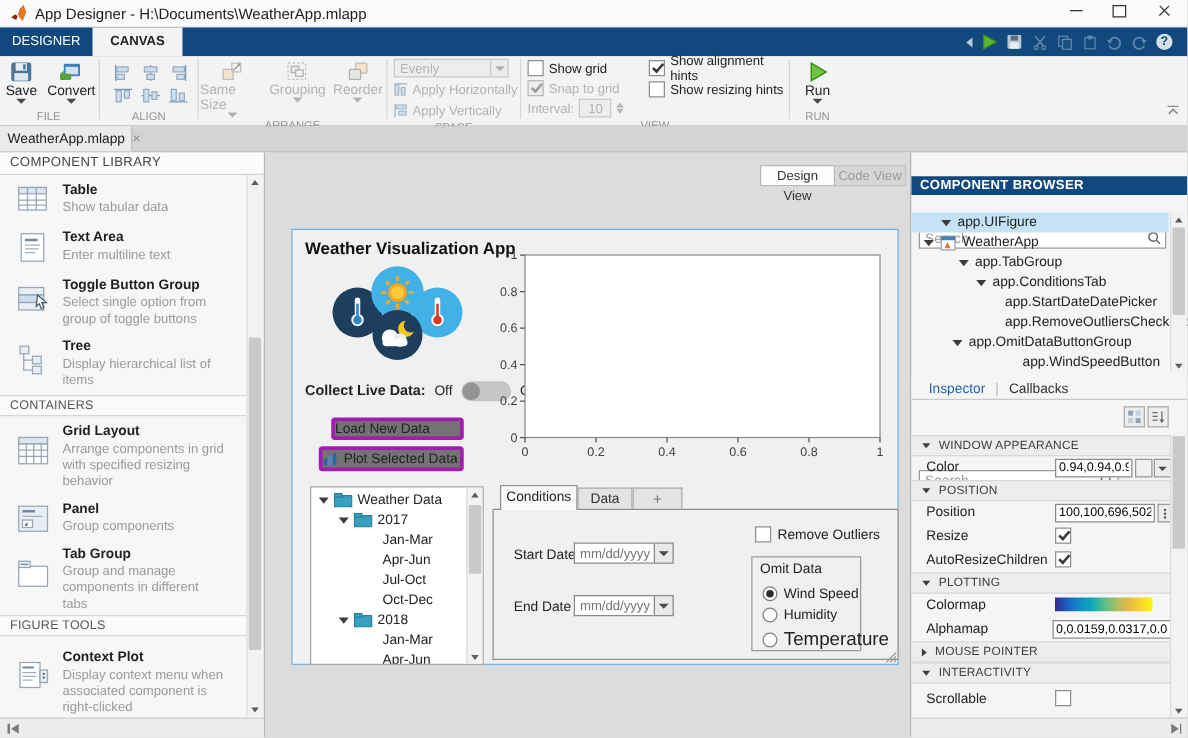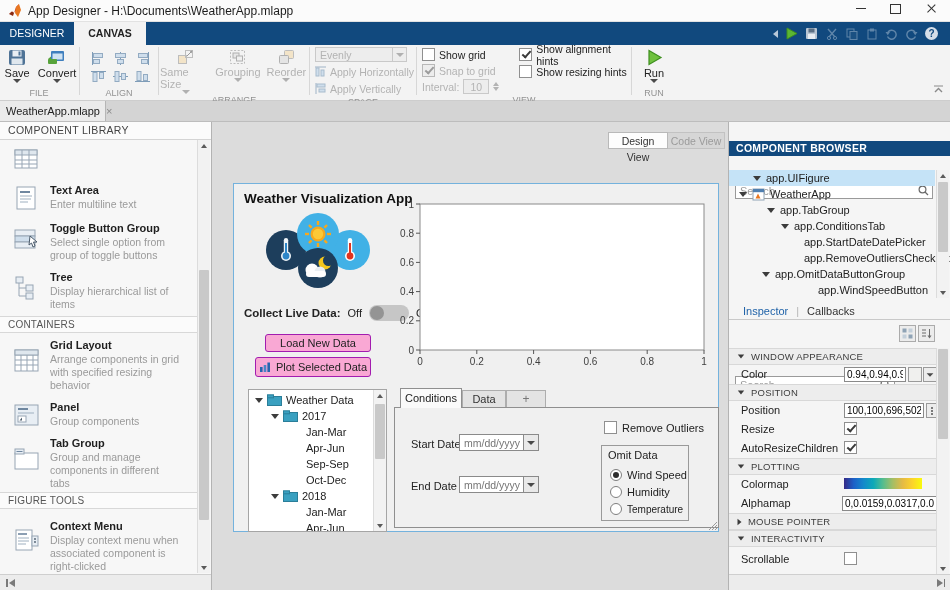--- a/index.html
+++ b/index.html
@@ -37,22 +37,22 @@
   .bigbtn .bl{font-size:11px;line-height:12px;margin-top:1px}
   .dtx{color:#b3b3b3}
   .cbrow{display:flex;align-items:center;gap:4px;height:15px}
   
   .phead{height:15px;background:#11497e;color:#fff;font-size:10.5px;font-weight:bold;
         line-height:15px;padding-left:7px;letter-spacing:.3px}
   .srch{position:relative}
   .srch input{width:100%;height:17px;border:1px solid #9a9a9a;box-sizing:border-box;padding:0 18px 0 4px;font-size:11px;background:#fff}
   .srch input::placeholder{color:#9a9a9a}
   .fld{background:#fff;border:1px solid #8a8a8a;box-sizing:border-box}
-  .appbtn{background:#f9a8d4;border:1px solid #a21caf;border-radius:3px;font-size:11px;
-        display:flex;align-items:center;justify-content:center;box-sizing:border-box}
+  .appbtn{background:#737373;border:3px solid #a21caf;border-radius:3px;font-size:11px;
+        display:flex;align-items:center;justify-content:flex-start;box-sizing:border-box}
   .trow{display:flex;align-items:center;height:16px;font-size:11px;white-space:nowrap}
   .shead{height:15px;display:flex;align-items:center;gap:6px;background:#ededed;
         border-top:1px solid #d8d8d8;border-bottom:1px solid #d8d8d8;padding-left:8px;
         font-size:9.5px;color:#3c3c3c;letter-spacing:.2px}
   .prow{position:relative;height:19px}
   .prow .plabel{position:absolute;left:12px;top:3px;font-size:11px}
   .sb-track{background:#f2f2f2;border-left:1px solid #dcdcdc;position:absolute}
   .sb-thumb{position:absolute;left:1px;right:1px;background:#c9c9c9;border-radius:1px}
   .sb-btn{position:absolute;left:0;right:0;height:11px;display:flex;align-items:center;justify-content:center}
   .libname{font-weight:bold;font-size:11px;color:#1f1f1f;line-height:13px}
@@ -352,20 +352,24 @@
 
   <div class="abs" style="left:0;top:24px;width:196px">
     <svg class="abs" style="left:14px;top:2px" width="26" height="22" viewBox="0 0 26 22">
         <rect x="1" y="2" width="22" height="18" fill="#fff" stroke="#97a5b4"></rect>
         <rect x="1" y="2" width="22" height="5" fill="#dfe7ee" stroke="#97a5b4"></rect>
         <line x1="8" y1="2" x2="8" y2="20" stroke="#97a5b4"></line>
         <line x1="15" y1="2" x2="15" y2="20" stroke="#97a5b4"></line>
         <line x1="1" y1="12" x2="23" y2="12" stroke="#97a5b4"></line>
         <line x1="1" y1="16" x2="23" y2="16" stroke="#97a5b4"></line>
       </svg>
+    <div style="margin-left:50px">
+      <div class="libname">Table</div>
+      <div class="libdesc">Show tabular data</div>
+    </div>
   </div>
 
   <div class="abs" style="left:0;top:62px;width:196px">
     <svg class="abs" style="left:14px;top:2px" width="26" height="24" viewBox="0 0 26 24">
         <rect x="3" y="1" width="18" height="22" fill="#fff" stroke="#97a5b4"></rect>
         <line x1="6" y1="6" x2="16" y2="6" stroke="#6f87a0" stroke-width="2"></line>
         <line x1="6" y1="10" x2="18" y2="10" stroke="#9fb0c0"></line>
         <line x1="6" y1="13" x2="17" y2="13" stroke="#9fb0c0"></line>
         <line x1="6" y1="16" x2="14" y2="16" stroke="#9fb0c0"></line>
       </svg>
@@ -458,21 +462,21 @@
         <rect x="2" y="2" width="16" height="20" fill="#fff" stroke="#97a5b4"></rect>
         <line x1="4" y1="6" x2="13" y2="6" stroke="#6f87a0" stroke-width="1.6"></line>
         <line x1="4" y1="10" x2="15" y2="10" stroke="#9fb0c0"></line>
         <line x1="4" y1="13" x2="15" y2="13" stroke="#9fb0c0"></line>
         <line x1="4" y1="16" x2="12" y2="16" stroke="#9fb0c0"></line>
         <rect x="18" y="8" width="6" height="10" fill="#e8eef4" stroke="#97a5b4"></rect>
         <circle cx="21" cy="11" r="0.9" fill="#4a5a6a"></circle>
         <circle cx="21" cy="14" r="0.9" fill="#4a5a6a"></circle>
       </svg>
     <div style="margin-left:50px">
-      <div class="libname">Context Menu</div>
+      <div class="libname">Context Plot</div>
       <div class="libdesc" style="width:130px">Display context menu when associated component is right-clicked</div>
     </div>
   </div>
 
   <div class="sb-track" style="right:1px;top:18px;width:12px;bottom:17px">
     <div class="sb-btn" style="top:0">
         <span class="sar up"></span>
       </div>
     <div class="sb-thumb" style="top:130px;height:250px"></div>
     <div class="sb-btn" style="bottom:0">
@@ -569,21 +573,21 @@
             </svg>
           <span>2017</span>
         </div>
         <div class="trow" style="padding-left:57px">
             <span>Jan-Mar</span>
           </div>
         <div class="trow" style="padding-left:57px">
             <span>Apr-Jun</span>
           </div>
         <div class="trow" style="padding-left:57px">
-            <span>Sep-Sep</span>
+            <span>Jul-Oct</span>
           </div>
         <div class="trow" style="padding-left:57px">
             <span>Oct-Dec</span>
           </div>
         <div class="trow" style="padding-left:22px;gap:4px">
           <span class="tar"></span>
           <svg width="15" height="12" viewBox="0 0 15 12">
               <rect x="0.5" y="2.5" width="14" height="9" fill="#3aa0c0" stroke="#2a7e99"></rect>
               <rect x="0.5" y="0.8" width="6" height="3" fill="#3aa0c0" stroke="#2a7e99"></rect>
             </svg>
@@ -671,21 +675,21 @@
           <div class="abs" style="left:8px;top:23px;display:flex;align-items:center;gap:5px">
             <span class="rad sel"></span>
             <span style="font-size:11px">Wind Speed</span>
           </div>
           <div class="abs" style="left:8px;top:40px;display:flex;align-items:center;gap:5px">
             <span class="rad"></span>
             <span style="font-size:11px">Humidity</span>
           </div>
           <div class="abs" style="left:8px;top:57px;display:flex;align-items:center;gap:5px">
             <span class="rad"></span>
-            <span style="font-size:10px">Temperature</span>
+            <span style="font-size:15px">Temperature</span>
           </div>
         </div>
       </div>
     </div>
 
     <svg class="abs" style="right:1px;bottom:1px" width="10" height="10" viewBox="0 0 10 10">
       <line x1="2" y1="10" x2="10" y2="2" stroke="#9a9a9a"></line>
         <line x1="5" y1="10" x2="10" y2="5" stroke="#9a9a9a"></line>
         <line x1="8" y1="10" x2="10" y2="8" stroke="#9a9a9a"></line>
     </svg>

